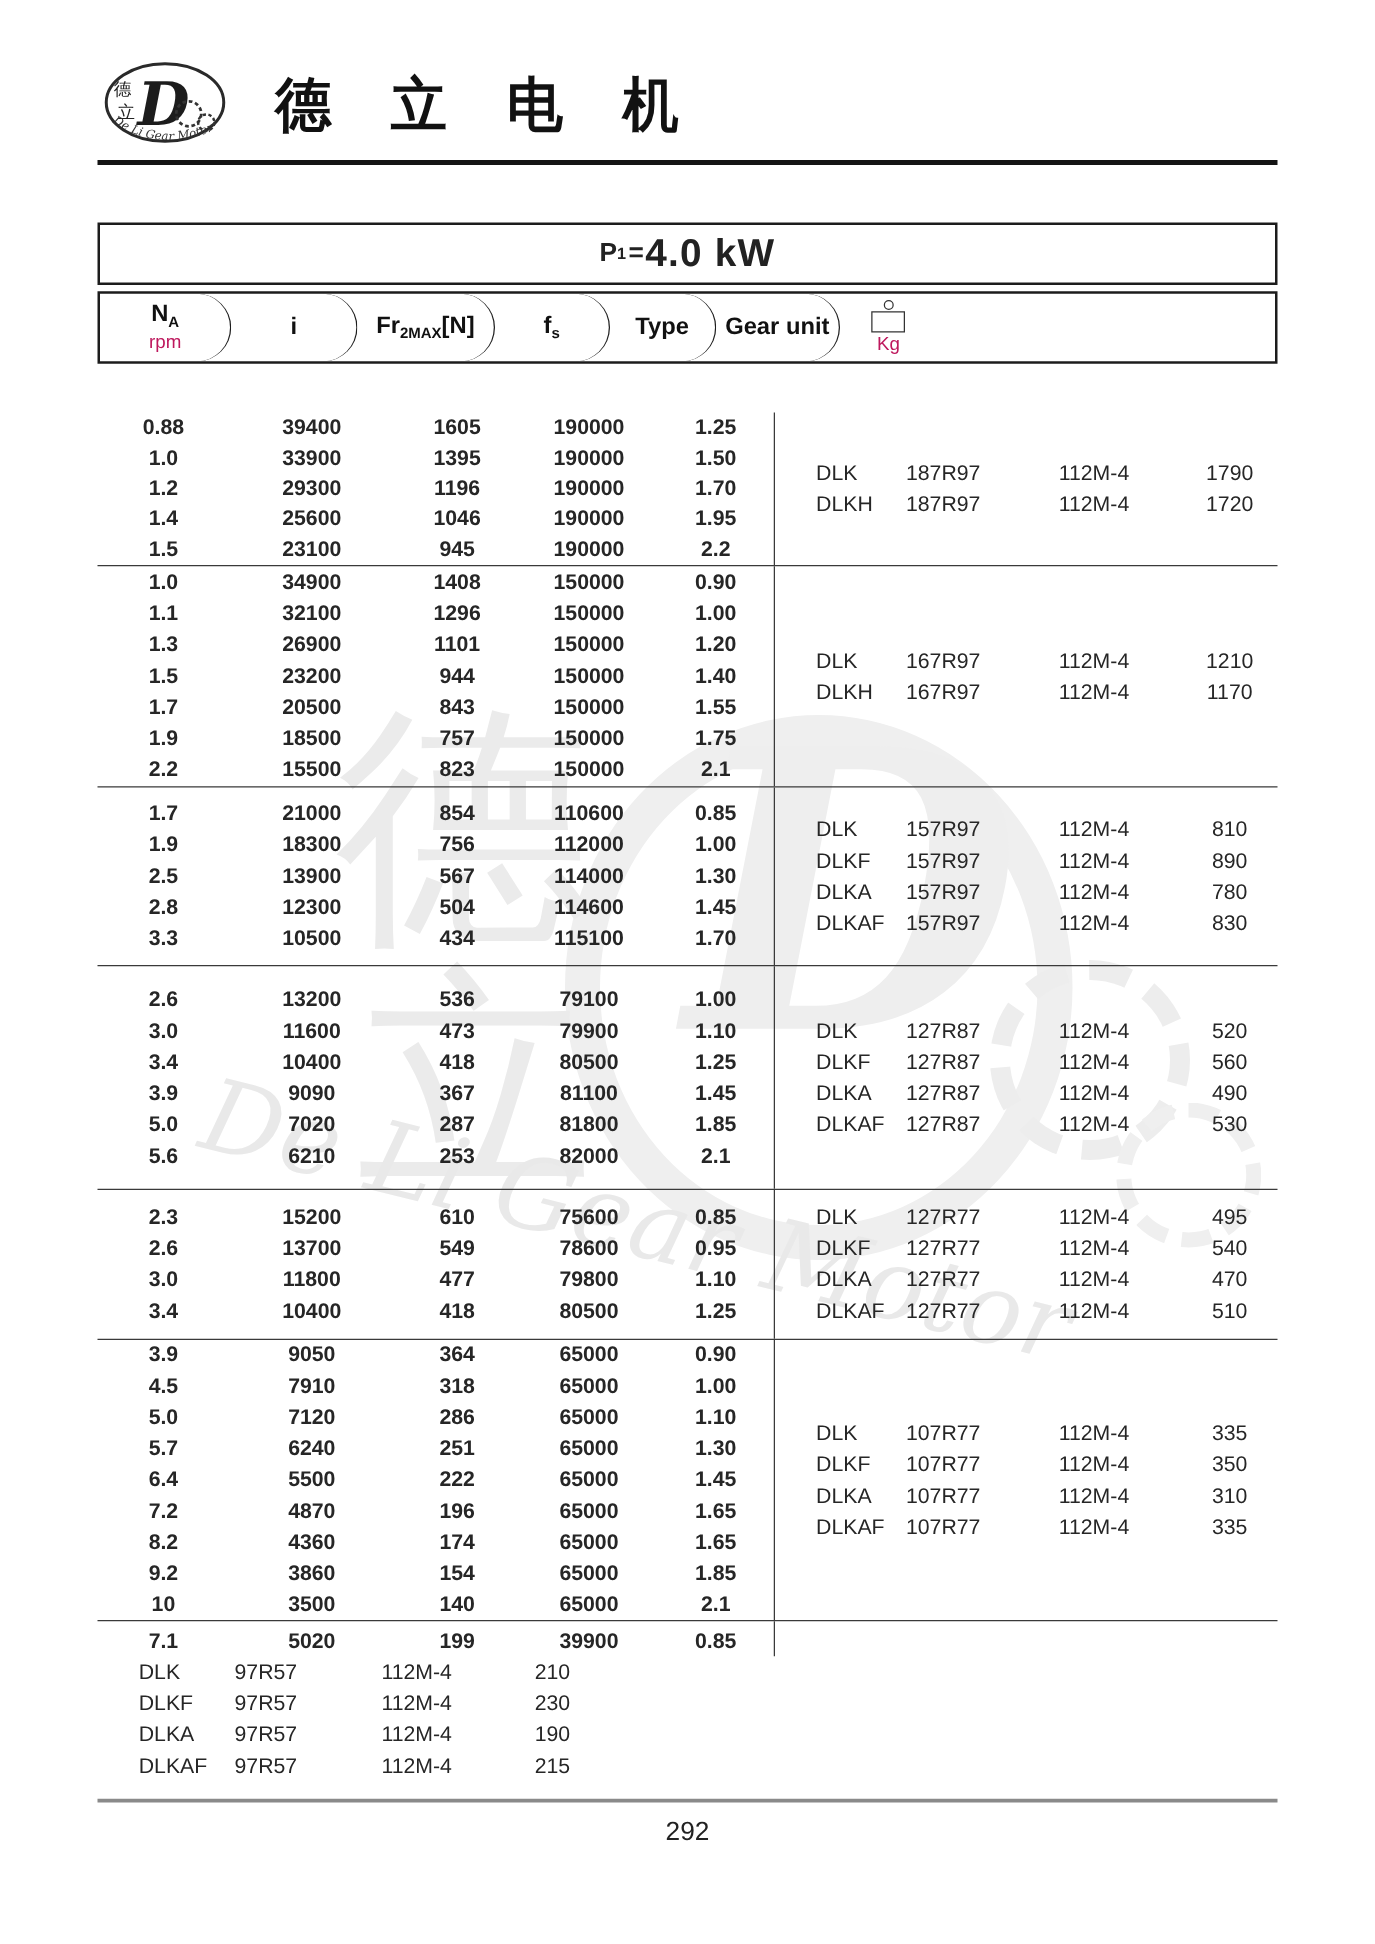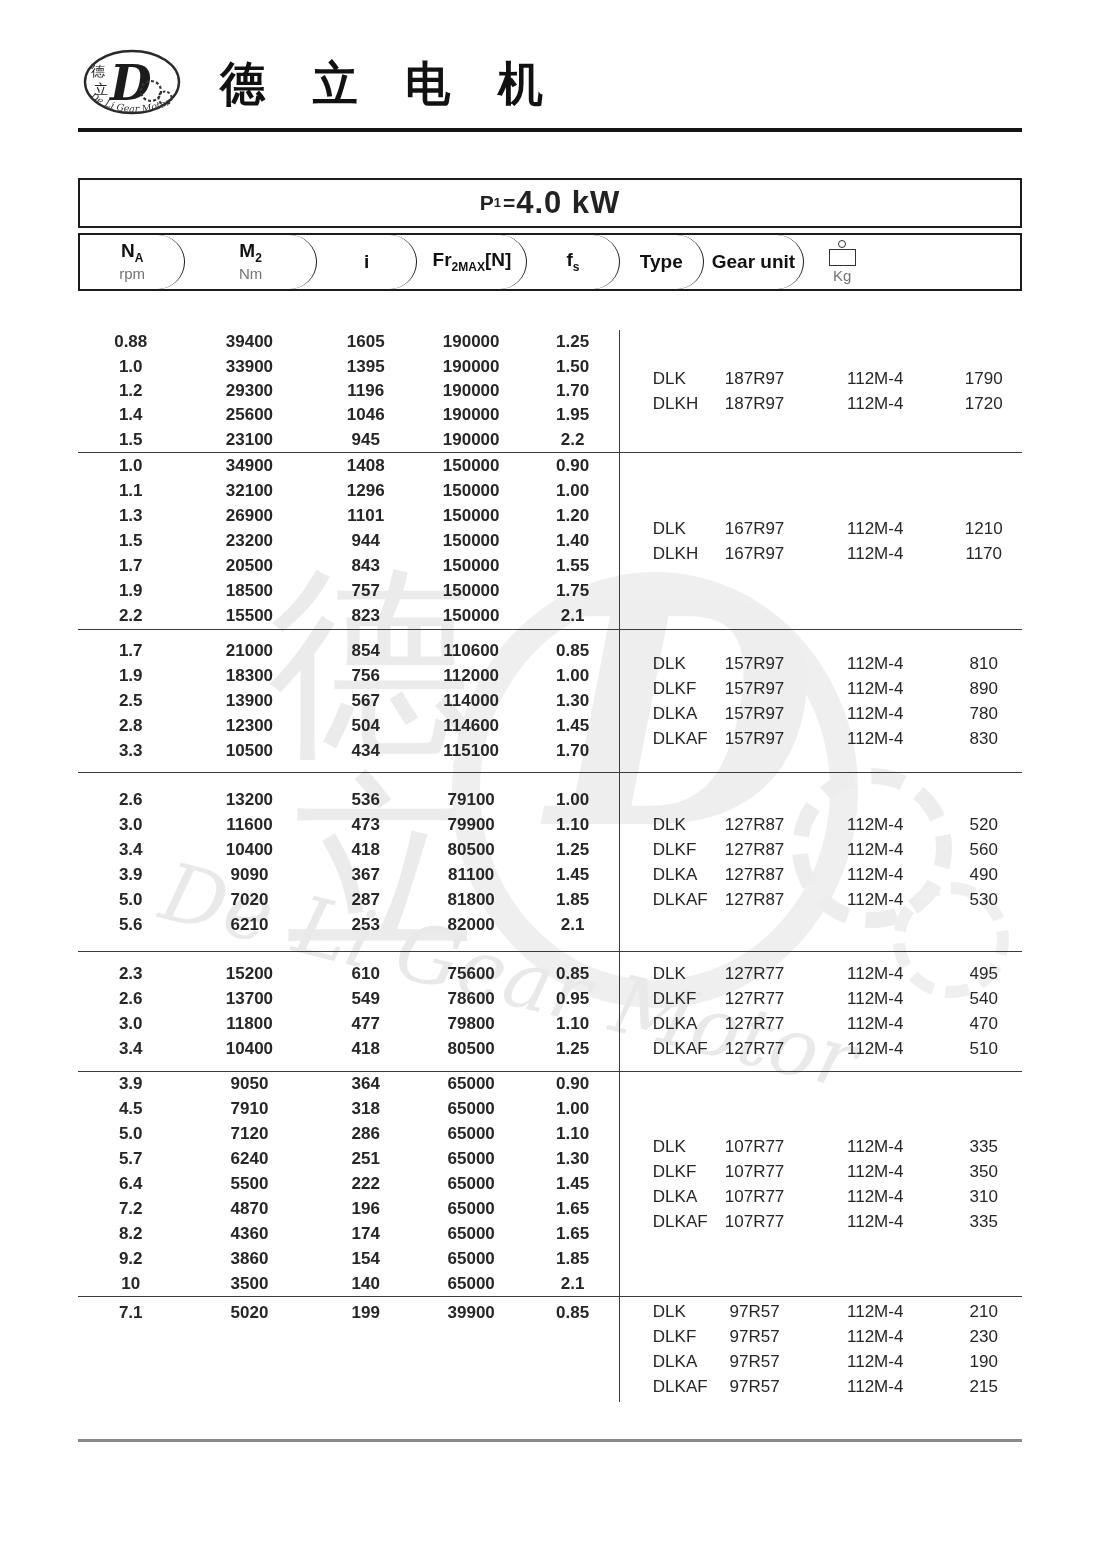--- a/index.html
+++ b/index.html
@@ -47,21 +47,21 @@
     display:flex;box-sizing:border-box;
   }
   .hcell{
     border-right:1.6px solid #1c1c1c;
     display:flex;flex-direction:column;align-items:center;justify-content:center;
     box-sizing:border-box;gap:1px;border-radius:27px;
   }
   .hcell:last-child{border-right:none;}
   .h-main{font-size:19px;font-weight:bold;color:#111;line-height:1.1;}
   .h-main sub{font-size:12px;font-weight:bold;}
-  .h-unit{font-size:15px;color:#737373;line-height:1.1;}
+  .h-unit{font-size:15px;color:#be185d;line-height:1.1;}
   .hc0{width:11.2%}.hc1{width:14.0%}.hc2{width:10.7%}.hc3{width:11.7%}.hc4{width:9.8%}
   .hc5{width:9.0%}.hc6{width:10.6%}.hc7{width:14.8%}.hc8{width:8.2%}
   .kg-icon{display:flex;flex-direction:column;align-items:center;margin-bottom:1px;}
   .kg-knob{width:6px;height:6px;border:1.6px solid #333;border-radius:50%;}
   .kg-body{width:25px;height:15px;border:1.8px solid #333;margin-top:1px;background:#fff;}
   
   .tbody{margin-top:39px;}
   .block{display:flex;border-bottom:1.6px solid #3a3a3a;box-sizing:border-box;}
   .block.no-sep{border-bottom:none;}
   .bleft{
@@ -120,24 +120,20 @@
         <sub>1</sub>
         <span class="eq">=</span>
         <span class="val">4.0 kW</span>
     </div>
 
     <div class="col-header">
       <div class="hcell hc0">
         <div class="h-main"><span>N</span><sub>A</sub></div>
         <div class="h-unit">rpm</div>
       </div>
-      <div class="hcell hc1">
-        <div class="h-main"><span>M</span><sub>2</sub></div>
-        <div class="h-unit">Nm</div>
-      </div>
       <div class="hcell hc2">
         <div class="h-main"><span>i</span></div>
       </div>
       <div class="hcell hc3">
         <div class="h-main"><span>Fr</span><sub>2MAX</sub><span>[N]</span></div>
       </div>
       <div class="hcell hc4">
         <div class="h-main"><span>f</span><sub>s</sub></div>
       </div>
       <div class="hcell hc5">
@@ -557,21 +553,21 @@
               <span class="cell rc3">310</span>
             </div>
             <div class="drow">
               <span class="cell rc0">DLKAF</span>
               <span class="cell rc1">107R77</span>
               <span class="cell rc2">112M-4</span>
               <span class="cell rc3">335</span>
             </div>
           </div>
         </div>
-        <div class="block no-sep" style="height: 105px;">
+        <div class="block no-sep" style="height: 105px; flex-direction: column;">
           <div class="bleft top">
             <div class="drow">
               <span class="cell lc0">7.1</span>
               <span class="cell lc1">5020</span>
               <span class="cell lc2">199</span>
               <span class="cell lc3">39900</span>
               <span class="cell lc4">0.85</span>
             </div>
           </div>
           <div class="bright">
@@ -597,14 +593,15 @@
               <span class="cell rc0">DLKAF</span>
               <span class="cell rc1">97R57</span>
               <span class="cell rc2">112M-4</span>
               <span class="cell rc3">215</span>
             </div>
           </div>
         </div>
       </div>
 
     <div class="footer-rule"></div>
+    <div class="page-number">292</div>
   </div>
 </div>
 
 </body></html>

